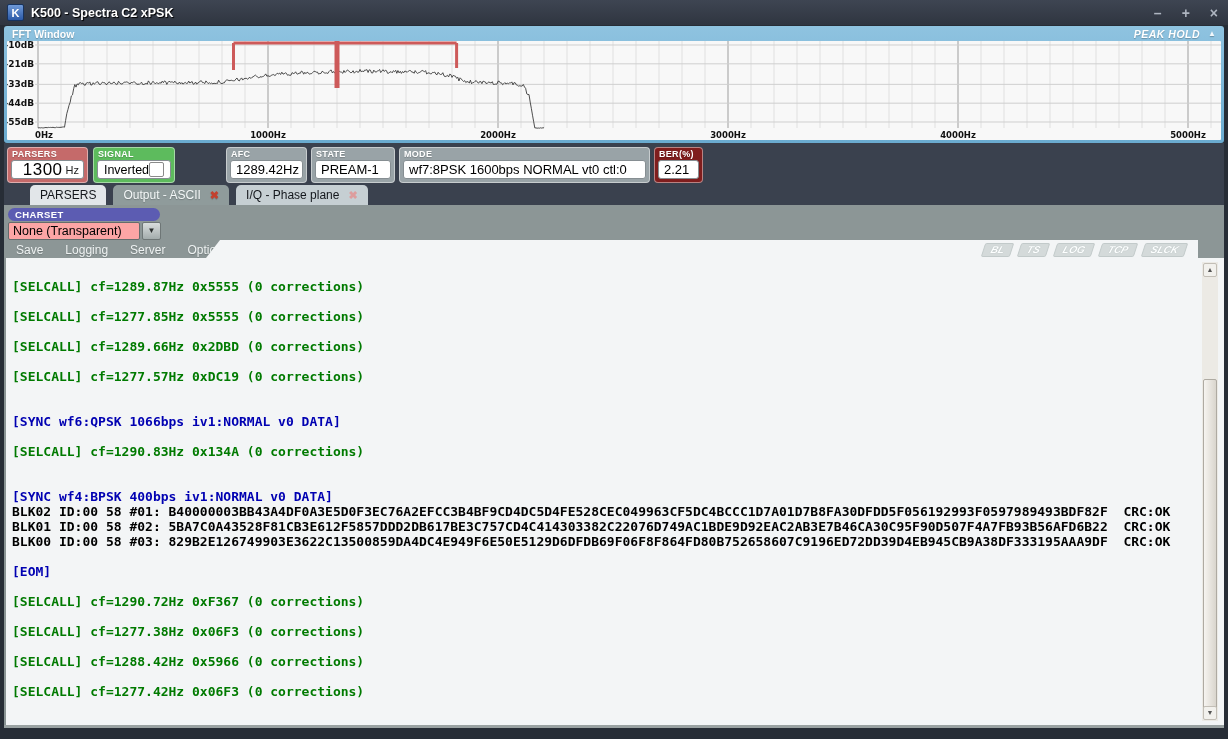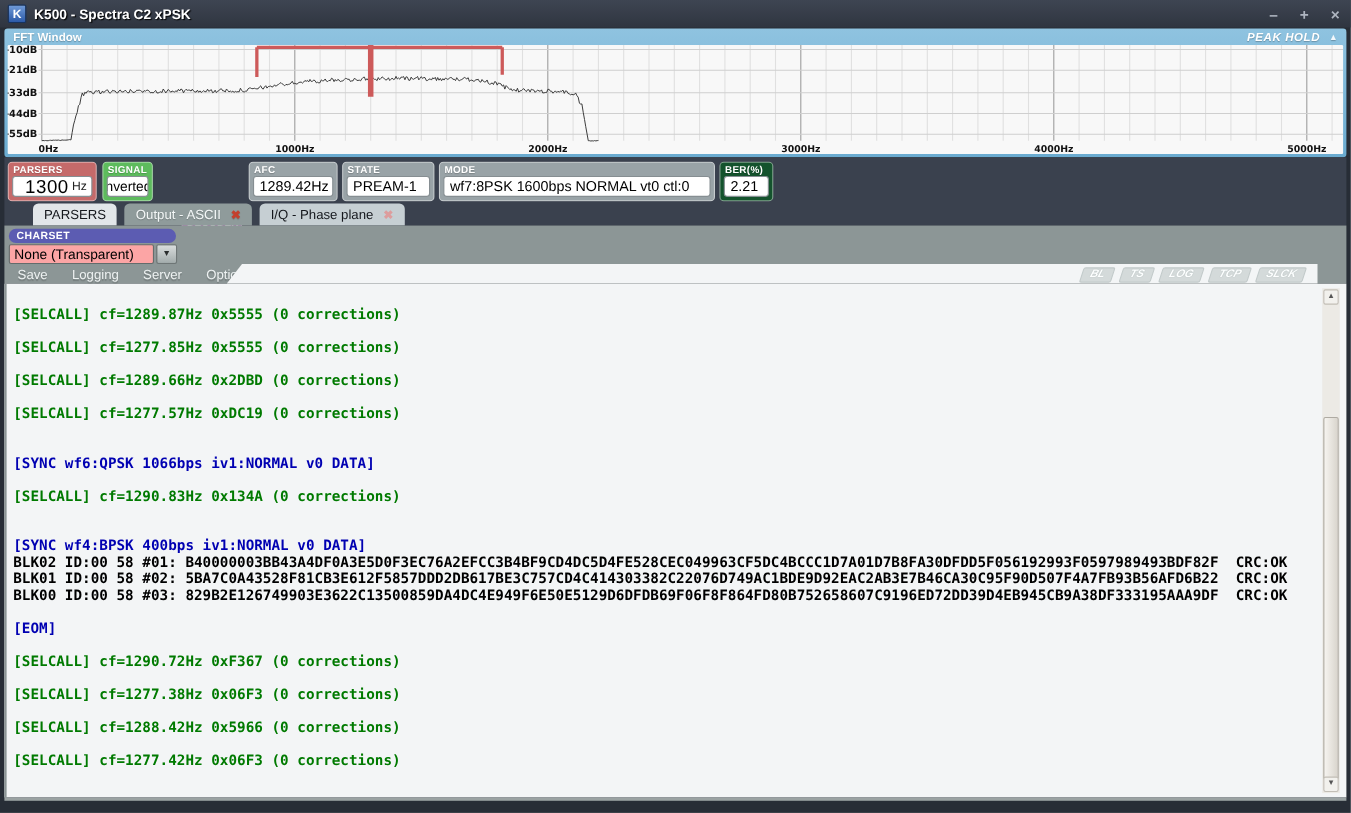--- a/index.html
+++ b/index.html
@@ -41,32 +41,32 @@
           border:1px solid rgba(255,255,255,.45);}
   .cpanel .plabel{font-size:9px;font-weight:bold;color:#fff;margin:1px 0 0 4px;letter-spacing:.3px;
                   text-shadow:0 1px 1px rgba(0,0,0,.2);}
   .pbox{position:absolute;left:3px;right:3px;top:12px;bottom:3px;background:#fff;
         border:1px solid #868e92;border-radius:3px;display:flex;align-items:center;
         font-size:13px;color:#000;box-sizing:border-box;overflow:hidden;}
   .p-center{left:3px;width:81px;background:#c56a6a;}
   .p-center .pbox{justify-content:flex-end;padding-right:4px;}
   .center-num{font-size:17px;letter-spacing:.5px;}
   .center-unit{font-size:11px;margin-left:3px;color:#222;}
-  .p-signal{left:89px;width:46px;background:#5dbb5d;}
+  .p-signal{left:89px;width:82px;background:#5dbb5d;}
   .p-signal .pbox{justify-content:center;padding:0 0;}
   .checkbox{width:13px;height:13px;background:#fff;border:1px solid #8a8a8a;border-radius:2px;}
   .p-decoder{left:161px;width:55px;background:#c565c5;margin-top:48px;}
   .p-decoder .pbox{background:transparent;border:none;justify-content:center;}
   .reset-btn{width:46px;height:19px;background:linear-gradient(#f6f6f6,#c6c6c6);
              border:1px solid #7e8488;border-radius:3px;font-size:12.5px;color:#111;
              font-family:"Liberation Sans",sans-serif;padding:0;}
   .p-afc{left:222px;width:81px;background:#99a3a7;}
   .p-state{left:307px;width:84px;background:#99a3a7;}
   .p-mode{left:395px;width:251px;background:#99a3a7;}
-  .p-ber{left:650px;width:49px;background:#14532d;}
+  .p-ber{left:650px;width:49px;background:#7f1d1d;}
   .pbox.txt{padding-left:5px;}
   
   .tab-bar{position:absolute;left:26px;bottom:0;display:flex;gap:7px;align-items:flex-end;}
   .tab{height:20px;border-radius:5px 5px 0 0;padding:0 10px;display:flex;align-items:center;
        font-size:12px;cursor:default;}
   .tab-inactive1{background:#e2e6e9;color:#14171c;}
   .tab-active{background:#8f9b9b;color:#f4f8f8;text-shadow:0 1px 1px rgba(0,0,0,.2);}
   .tab-inactive2{background:#c6cfd3;color:#14171c;}
   .tab-close{font-weight:bold;font-size:11px;margin-left:9px;}
   .close-red{color:#c3402e;}

